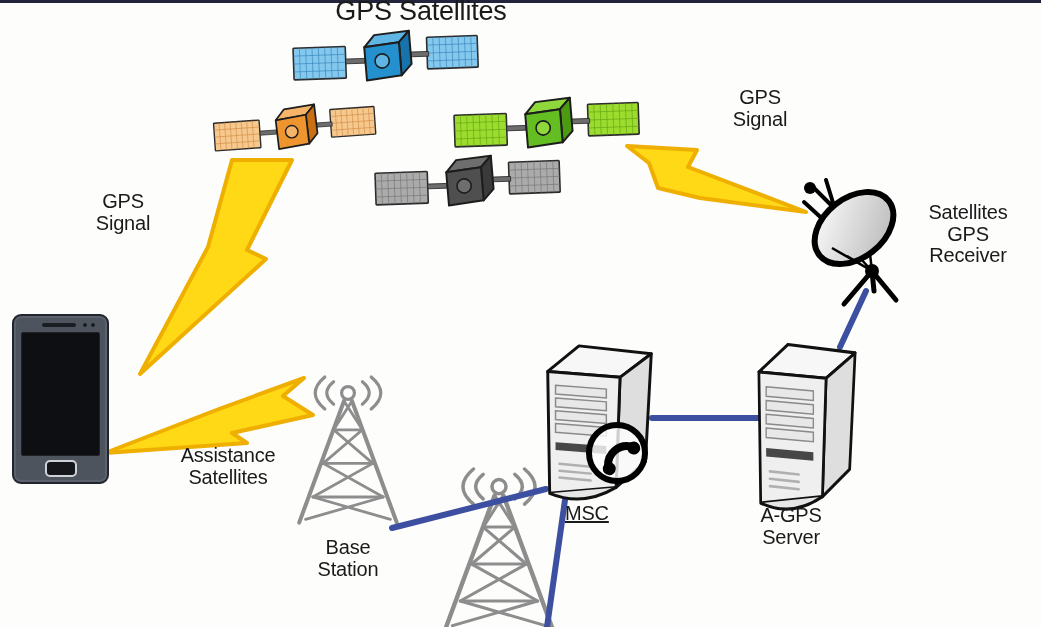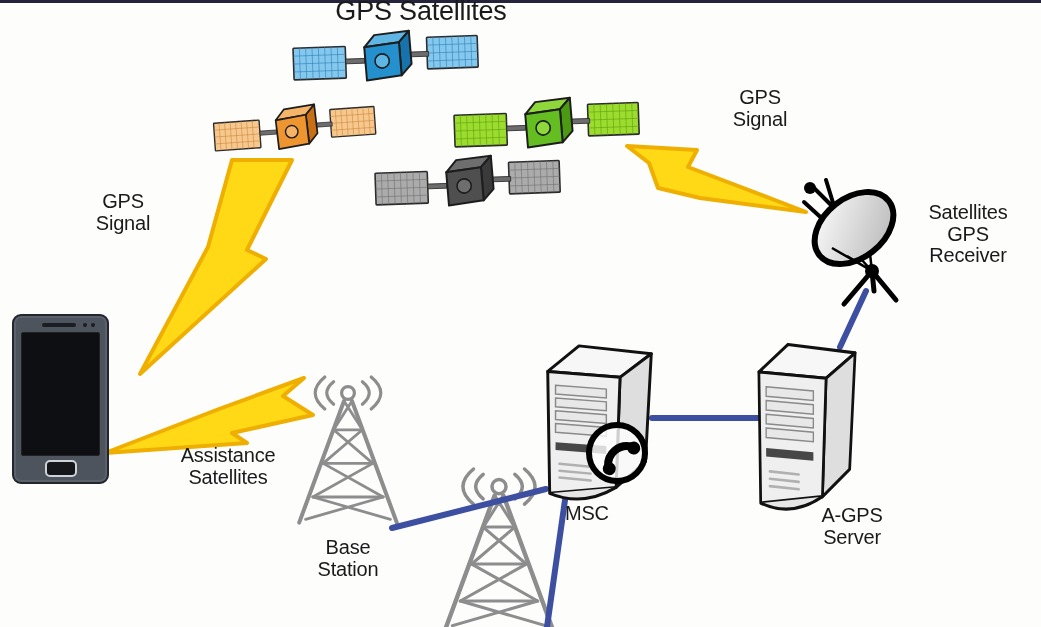--- a/index.html
+++ b/index.html
@@ -8,21 +8,21 @@
     background:#fdfdfc;font-family:"Liberation Sans",sans-serif;
   }
   .topstrip{position:absolute;left:0;top:0;width:1041px;height:3px;background:#23233b;}
   .layer{position:absolute;left:0;top:0;width:1041px;height:627px;pointer-events:none;}
   .abs{position:absolute;}
   .label{
     position:absolute;font-size:20px;line-height:1.08;color:var(--text,#1a1a1a);
     text-align:center;white-space:pre-line;transform:translateX(-50%);
     letter-spacing:-0.2px;
   }
-  .label.left-align{transform:none;text-align:center;}
+  .label.left-align{transform:none;text-align:center;text-decoration:underline;}
   .title{font-size:27px;}
   svg{overflow:visible;display:block;}
   .sat-panel{fill:var(--panel);stroke:#2b2b2b;stroke-width:2;}
   .sat-grid{stroke:var(--grid);stroke-width:1;fill:none;opacity:.75;}
   .sat-rod{fill:#6d6d6d;stroke:#222;stroke-width:1;}
   .sat-front{fill:var(--body);stroke:#1d1d1d;stroke-width:2.5;stroke-linejoin:round;}
   .sat-top{fill:var(--body-top);stroke:#1d1d1d;stroke-width:2.5;stroke-linejoin:round;}
   .sat-side{fill:var(--body-side);stroke:#1d1d1d;stroke-width:2.5;stroke-linejoin:round;}
   .sat-lens{fill:var(--body-top);stroke:#1d1d1d;stroke-width:2;}
   .twr{stroke:var(--tower_gray,#8d8d8d);fill:none;stroke-linecap:round;}
@@ -172,15 +172,15 @@
   <div class="label" style="left:760px;top:87px">GPS
 Signal</div>
   <div class="label" style="left:968px;top:202px">Satellites
 GPS
 Receiver</div>
   <div class="label" style="left:228px;top:445px">Assistance
 Satellites</div>
   <div class="label" style="left:348px;top:537px">Base
 Station</div>
   <div class="label left-align" style="left:565px;top:503px">MSC</div>
-  <div class="label" style="left:852px;top:505px">A-GPS
+  <div class="label" style="left:791px;top:505px">A-GPS
 Server</div>
 </div>
 
 </body></html>

